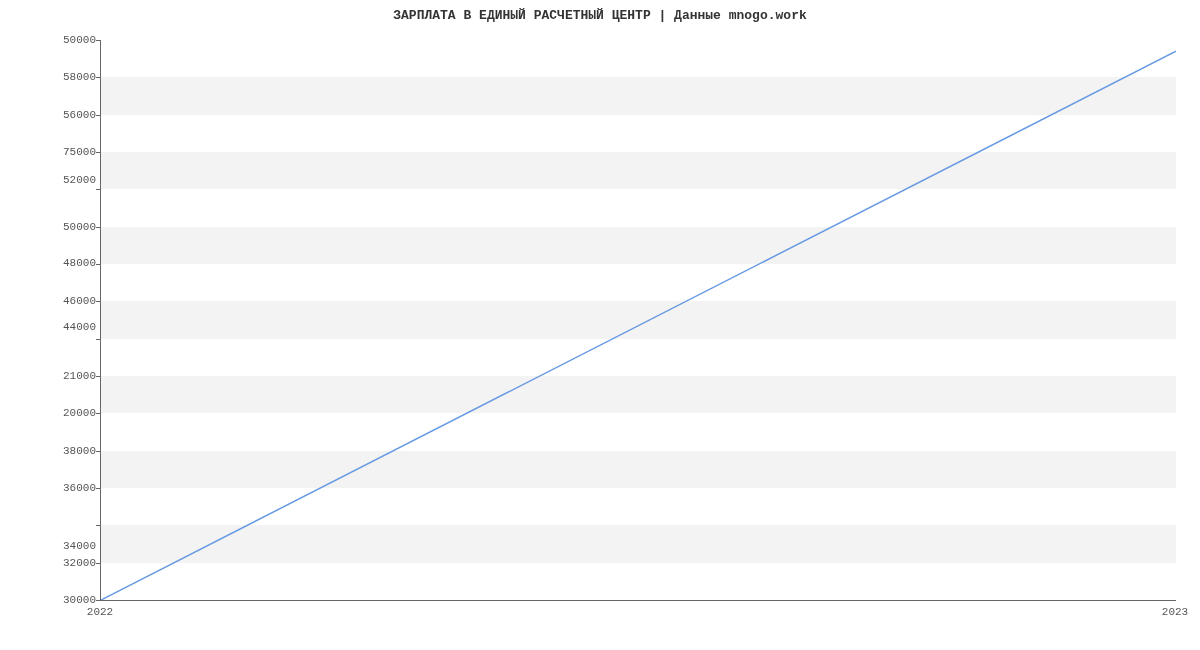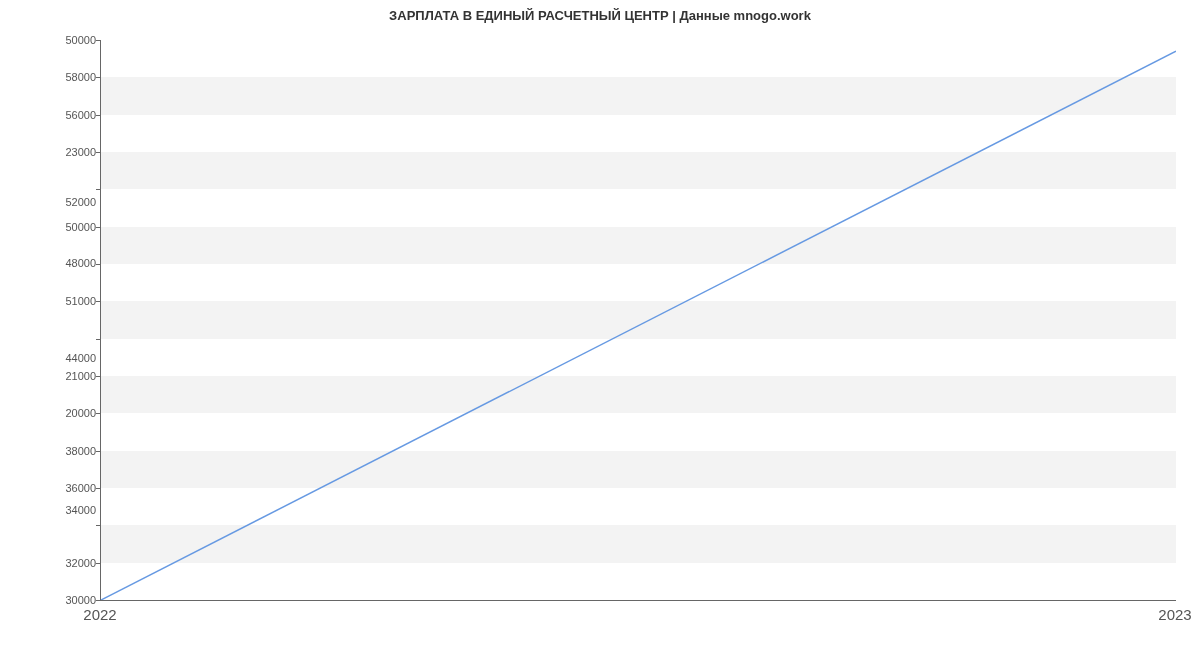--- a/index.html
+++ b/index.html
@@ -8,20 +8,21 @@
     width: 1200px;
     height: 650px;
     background: #ffffff;
     font-family: Arial, Helvetica, sans-serif;
     color: #333;
   }
   .chart-container {
     position: relative;
     width: 1200px;
     height: 650px;
+    font-family: Liberation Mono, monospace;
   }
   .title {
     position: absolute;
     top: 8px;
     width: 100%;
     text-align: center;
     font-size: 13px;
     font-weight: bold;
     color: #333;
   }
@@ -54,21 +55,21 @@
   .y-tick {
     position: absolute;
     left: 96px;
     width: 4px;
     height: 1px;
     background: #666;
   }
   .x-tick-label {
     position: absolute;
     top: 606px;
-    font-size: 15px;
+    font-size: 11px;
     color: #555;
     transform: translateX(-50%);
   }
   svg.line-svg {
     position: absolute;
     left: 0;
     top: 0;
     width: 100%;
     height: 100%;
   }
@@ -90,41 +91,41 @@
       <div class="grid-band" style="top: 485.333px; height: 37.3333px;"></div>
     <svg class="line-svg" id="line-svg" preserveAspectRatio="none" viewBox="0 0 1075 560">
         <path d="M0 560 L1075 11.200000000000045" fill="none" stroke="#6699e2" stroke-width="1.5"></path>
       </svg>
   </div>
 
 <div class="y-tick-label" style="top: 600px;">30000</div>
     <div class="y-tick" style="top: 600px;"></div>
     <div class="y-tick-label" style="top: 562.667px;">32000</div>
     <div class="y-tick" style="top: 562.667px;"></div>
-    <div class="y-tick-label" style="top: 510px;">34000</div>
+    <div class="y-tick-label" style="top: 546px;">34000</div>
     <div class="y-tick" style="top: 525.333px;"></div>
     <div class="y-tick-label" style="top: 488px;">36000</div>
     <div class="y-tick" style="top: 488px;"></div>
     <div class="y-tick-label" style="top: 450.667px;">38000</div>
     <div class="y-tick" style="top: 450.667px;"></div>
     <div class="y-tick-label" style="top: 413.333px;">20000</div>
     <div class="y-tick" style="top: 413.333px;"></div>
     <div class="y-tick-label" style="top: 376px;">21000</div>
     <div class="y-tick" style="top: 376px;"></div>
-    <div class="y-tick-label" style="top: 358px;">44000</div>
+    <div class="y-tick-label" style="top: 327px;">44000</div>
     <div class="y-tick" style="top: 338.667px;"></div>
-    <div class="y-tick-label" style="top: 301.333px;">51000</div>
+    <div class="y-tick-label" style="top: 301.333px;">46000</div>
     <div class="y-tick" style="top: 301.333px;"></div>
     <div class="y-tick-label" style="top: 263px;">48000</div>
     <div class="y-tick" style="top: 264px;"></div>
     <div class="y-tick-label" style="top: 226.667px;">50000</div>
     <div class="y-tick" style="top: 226.667px;"></div>
-    <div class="y-tick-label" style="top: 202px; text-align: right;">52000</div>
+    <div class="y-tick-label" style="top: 180px; text-align: right;">52000</div>
     <div class="y-tick" style="top: 189.333px;"></div>
-    <div class="y-tick-label" style="top: 152px;">23000</div>
+    <div class="y-tick-label" style="top: 152px;">75000</div>
     <div class="y-tick" style="top: 152px;"></div>
     <div class="y-tick-label" style="top: 114.667px;">56000</div>
     <div class="y-tick" style="top: 114.667px;"></div>
     <div class="y-tick-label" style="top: 77.3333px;">58000</div>
     <div class="y-tick" style="top: 77.3333px;"></div>
     <div class="y-tick-label" style="top: 40px;">50000</div>
     <div class="y-tick" style="top: 40px;"></div>
     <div class="x-tick-label" style="left: 100px;">2022</div>
     <div class="x-tick-label" style="left: 1175px;">2023</div>
   </div>

